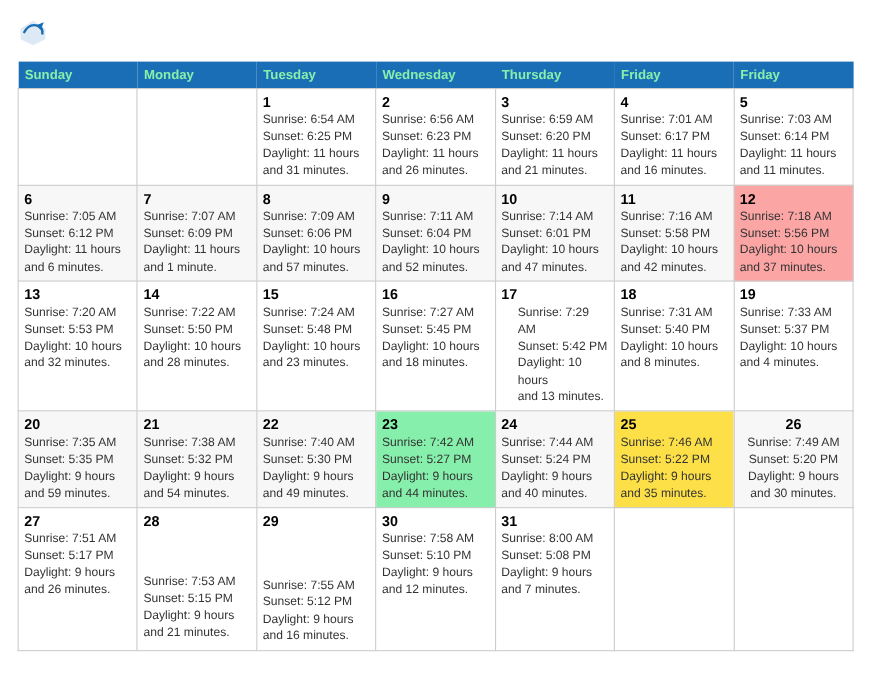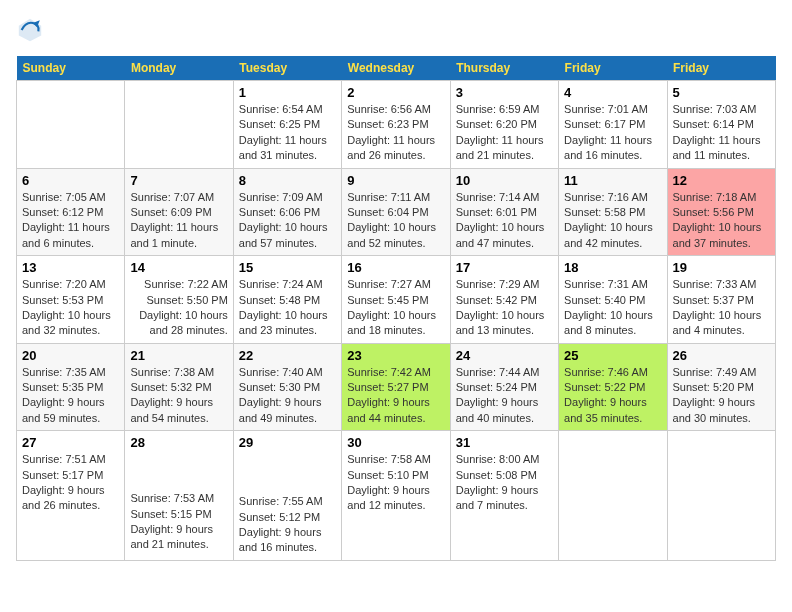--- a/index.html
+++ b/index.html
@@ -52,21 +52,21 @@
       font-size: 16px;
       color: #555;
     }
     .calendar-table {
       width: 100%;
       border-collapse: collapse;
       font-size: 11px;
     }
     .calendar-table th {
       background-color: #1a6eb5;
-      color: #fde047;
+      color: #86efac;
       text-align: left;
       padding: 5px 6px;
       font-size: 12px;
       font-weight: bold;
     }
     .calendar-table td {
       border: 1px solid #ccc;
       vertical-align: top;
       padding: 4px 5px;
       width: 14.28%;
@@ -219,42 +219,42 @@
         <tr>
           <td>
             <span class="day-number">13</span>
             <div class="day-info" style="white-space: pre-line;">Sunrise: 7:20 AM
 Sunset: 5:53 PM
 Daylight: 10 hours
 and 32 minutes.</div>
           </td>
           <td>
             <span class="day-number">14</span>
-            <div class="day-info" style="white-space: pre-line; text-align: right;">Sunrise: 7:22 AM
+            <div class="day-info" style="white-space: pre-line;">Sunrise: 7:22 AM
 Sunset: 5:50 PM
 Daylight: 10 hours
 and 28 minutes.</div>
           </td>
           <td>
             <span class="day-number">15</span>
             <div class="day-info" style="white-space: pre-line;">Sunrise: 7:24 AM
 Sunset: 5:48 PM
 Daylight: 10 hours
 and 23 minutes.</div>
           </td>
           <td>
             <span class="day-number">16</span>
             <div class="day-info" style="white-space: pre-line;">Sunrise: 7:27 AM
 Sunset: 5:45 PM
 Daylight: 10 hours
 and 18 minutes.</div>
           </td>
           <td>
             <span class="day-number">17</span>
-            <div class="day-info" style="white-space: pre-line;">Sunrise: 7:29 AM
+            <div class="day-info" style="white-space: pre-line; margin-left: 15px;">Sunrise: 7:29 AM
 Sunset: 5:42 PM
 Daylight: 10 hours
 and 13 minutes.</div>
           </td>
           <td>
             <span class="day-number">18</span>
             <div class="day-info" style="white-space: pre-line;">Sunrise: 7:31 AM
 Sunset: 5:40 PM
 Daylight: 10 hours
 and 8 minutes.</div>
@@ -282,42 +282,42 @@
 Daylight: 9 hours
 and 54 minutes.</div>
           </td>
           <td style="background: rgb(247, 247, 247); margin-top: 20px;">
             <span class="day-number">22</span>
             <div class="day-info" style="white-space: pre-line;">Sunrise: 7:40 AM
 Sunset: 5:30 PM
 Daylight: 9 hours
 and 49 minutes.</div>
           </td>
-          <td style="background: #bef264;">
+          <td style="background: #86efac;">
             <span class="day-number">23</span>
             <div class="day-info" style="white-space: pre-line;">Sunrise: 7:42 AM
 Sunset: 5:27 PM
 Daylight: 9 hours
 and 44 minutes.</div>
           </td>
           <td style="background: rgb(247, 247, 247);">
             <span class="day-number">24</span>
             <div class="day-info" style="white-space: pre-line;">Sunrise: 7:44 AM
 Sunset: 5:24 PM
 Daylight: 9 hours
 and 40 minutes.</div>
           </td>
-          <td style="background: #bef264; margin-top: 18px;">
+          <td style="background: #fde047; margin-top: 18px;">
             <span class="day-number">25</span>
             <div class="day-info" style="white-space: pre-line;">Sunrise: 7:46 AM
 Sunset: 5:22 PM
 Daylight: 9 hours
 and 35 minutes.</div>
           </td>
-          <td style="background: rgb(247, 247, 247);">
+          <td style="background: rgb(247, 247, 247); text-align: center;">
             <span class="day-number">26</span>
             <div class="day-info" style="white-space: pre-line;">Sunrise: 7:49 AM
 Sunset: 5:20 PM
 Daylight: 9 hours
 and 30 minutes.</div>
           </td>
         </tr>
         <tr>
           <td>
             <span class="day-number">27</span>

